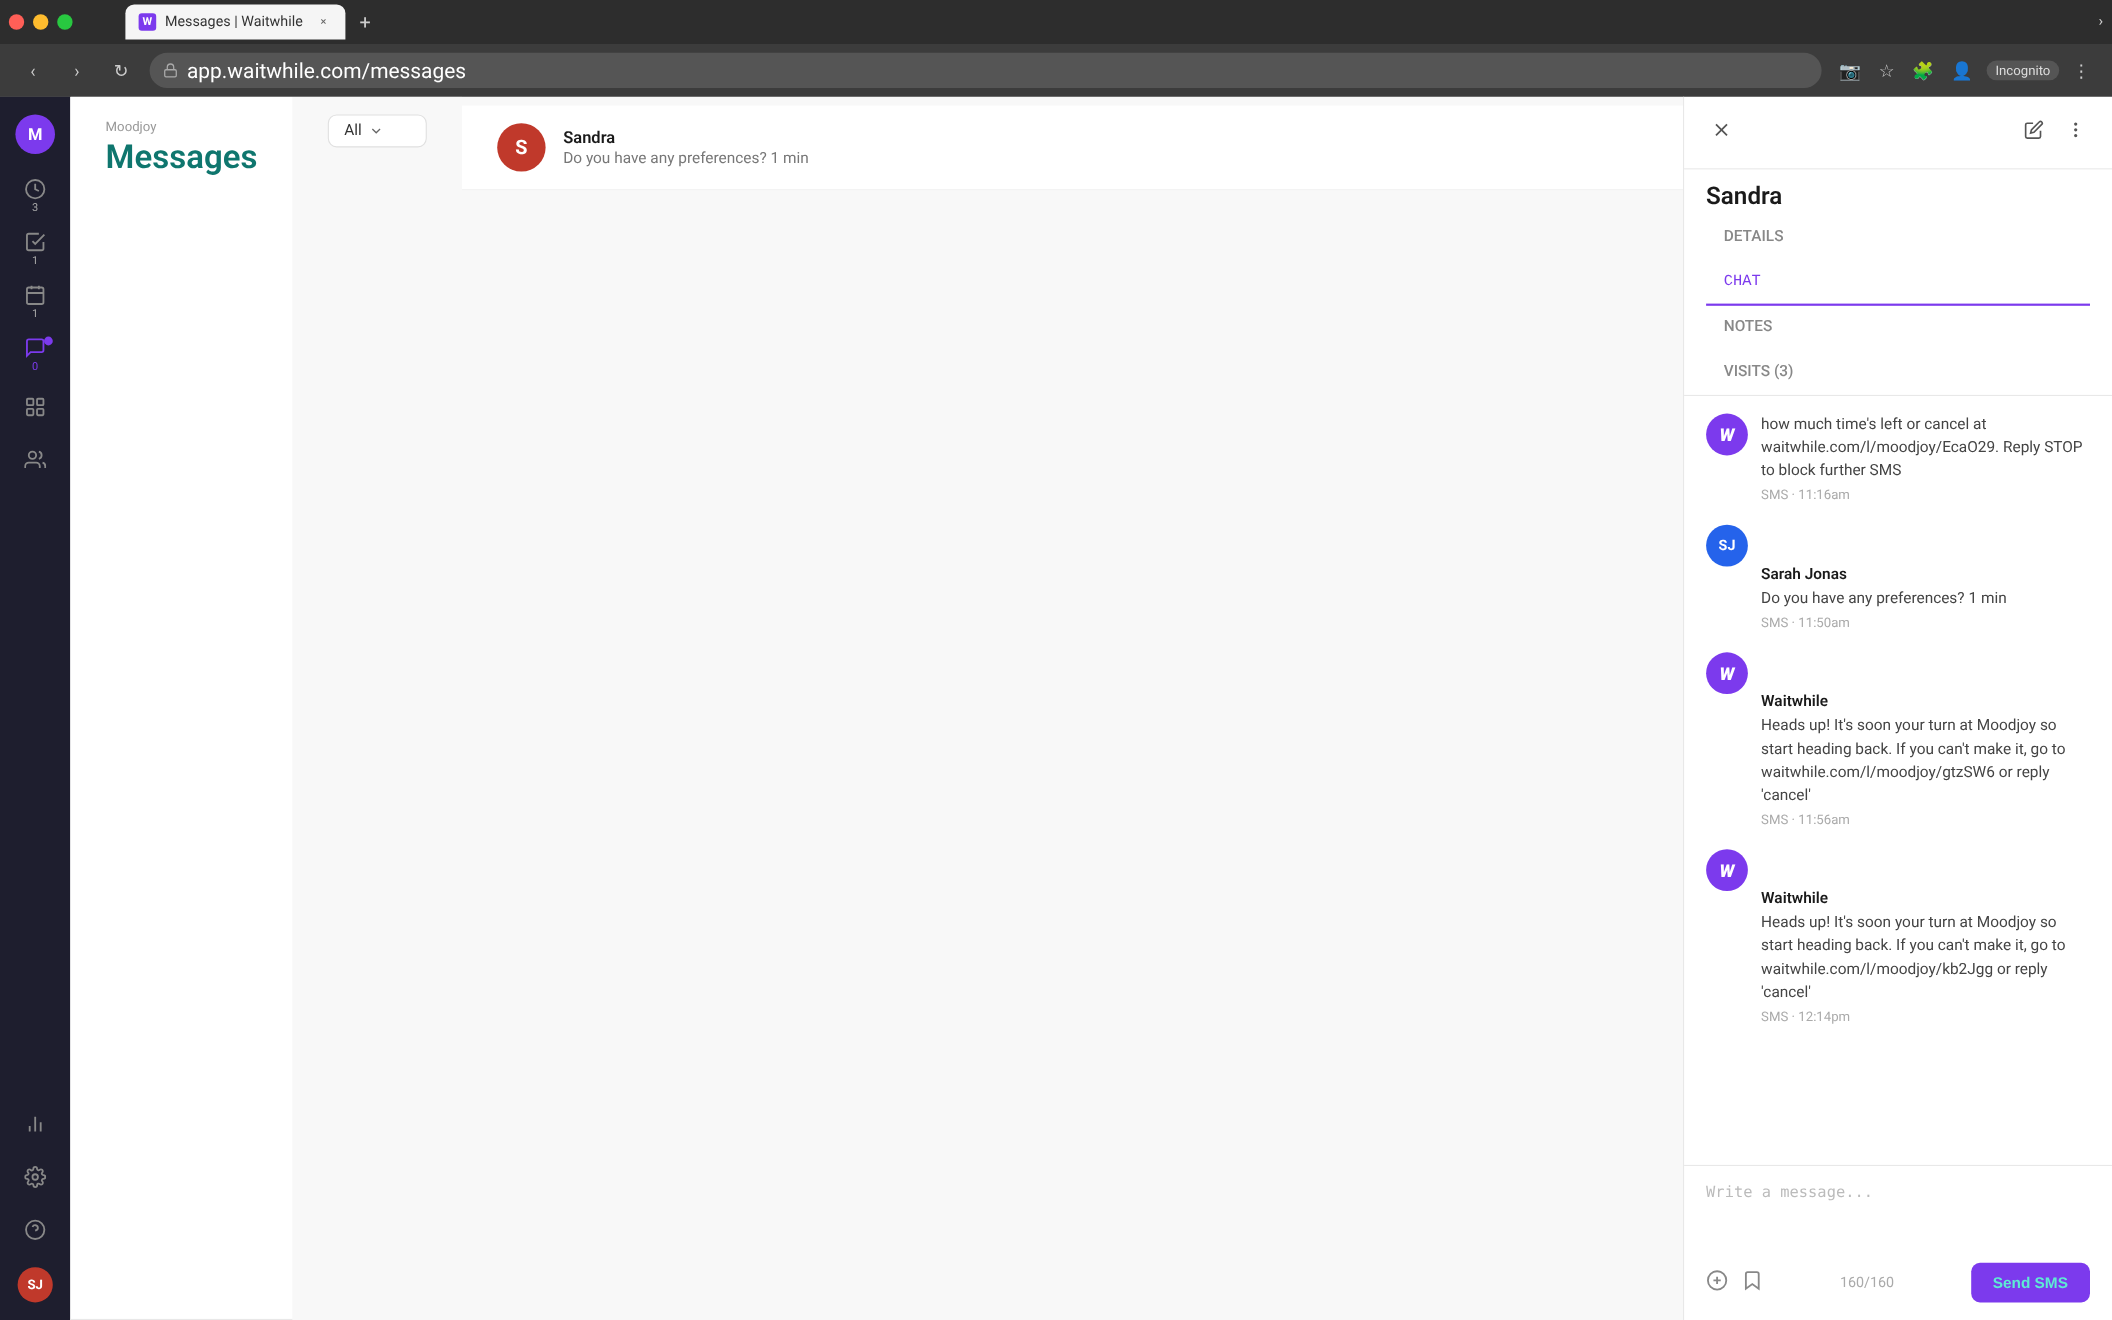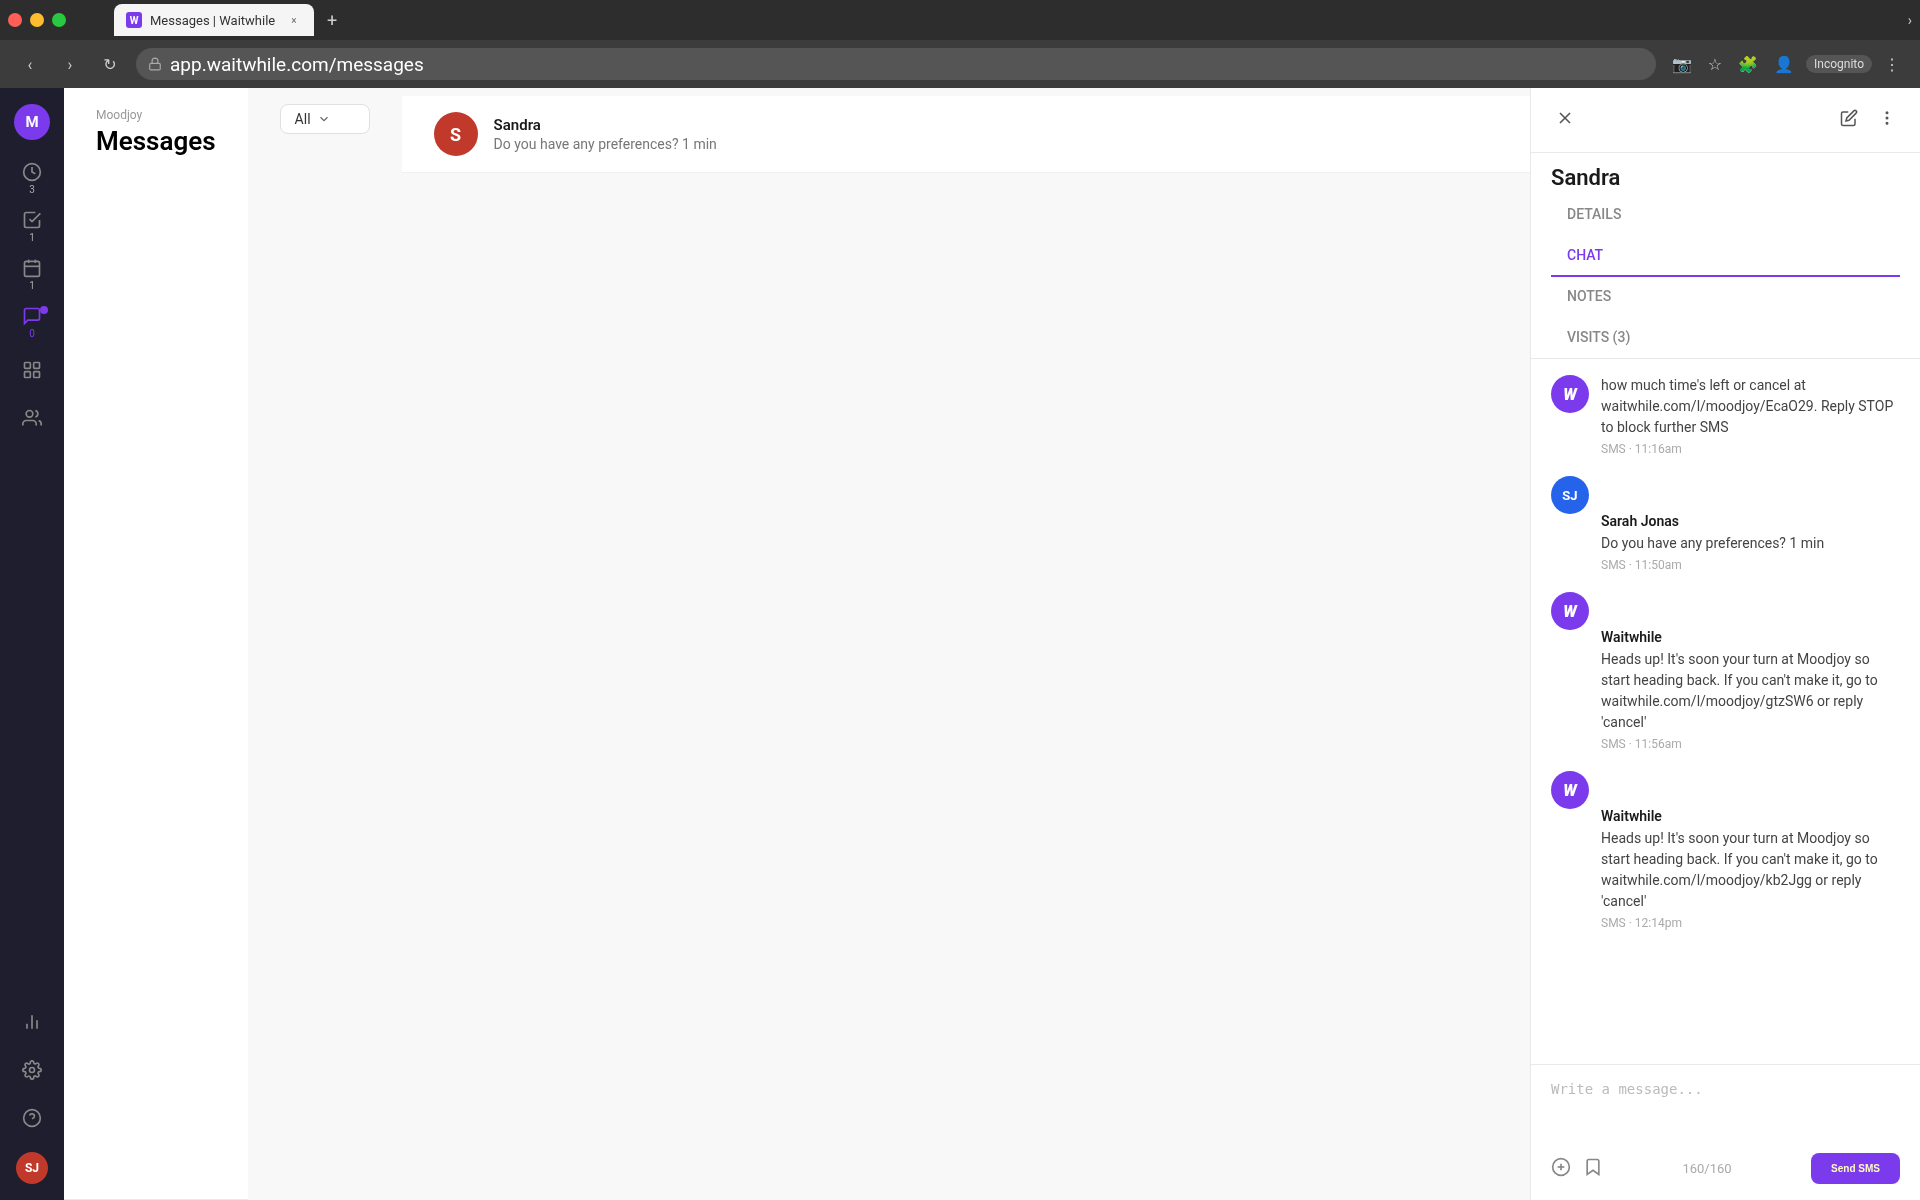--- a/index.html
+++ b/index.html
@@ -40,21 +40,21 @@
     .sidebar-badge.highlight { color: #7c3aed; }
     .sidebar-spacer { flex: 1; }
     .sidebar-bottom-avatar { width: 32px; height: 32px; border-radius: 50%; background: #c0392b; display: flex; align-items: center; justify-content: center; color: white; font-size: 12px; font-weight: bold; margin-top: 8px; }
     .chat-icon-container { position: relative; }
     .chat-dot { position: absolute; top: 6px; right: 6px; width: 8px; height: 8px; background: #7c3aed; border-radius: 50%; }
 
     
     .main-content { flex: 1; display: flex; flex-direction: row; background: #f8f8f8; overflow: hidden; }
     .main-header { background: #fff; padding: 20px 32px 16px; border-bottom: 1px solid #e8e8e8; }
     .breadcrumb { font-size: 12px; color: #999; margin-bottom: 4px; }
-    .page-title { font-size: 26px; font-weight: 600; color: #000000; }
+    .page-title { font-size: 30px; font-weight: 600; color: #0f766e; }
 
     
     .filter-bar { padding: 16px 32px; background: #f8f8f8; }
     .filter-dropdown { display: flex; align-items: center; gap: 6px; background: #fff; border: 1px solid #e0e0e0; border-radius: 8px; padding: 6px 14px; font-size: 14px; color: #333; cursor: pointer; width: 90px; }
     .filter-dropdown svg { color: #666; }
 
     
     .message-list { flex: 1; overflow-y: auto; padding: 8px 0; }
     .message-item { display: flex; align-items: center; padding: 16px 32px; background: #fff; border-bottom: 1px solid #f0f0f0; cursor: pointer; gap: 16px; }
     .message-avatar { width: 44px; height: 44px; border-radius: 50%; background: #c0392b; display: flex; align-items: center; justify-content: center; color: white; font-weight: bold; font-size: 18px; flex-shrink: 0; }
@@ -66,42 +66,42 @@
     .right-panel { width: 390px; background: #fff; border-left: 1px solid #e8e8e8; display: flex; flex-direction: column; flex-shrink: 0; }
     .panel-header { padding: 16px 20px; border-bottom: 1px solid #e8e8e8; display: flex; align-items: center; justify-content: space-between; }
     .panel-close { color: #555; cursor: pointer; font-size: 18px; padding: 4px; }
     .panel-icons { display: flex; gap: 12px; align-items: center; }
     .panel-icon { color: #555; cursor: pointer; font-size: 18px; padding: 4px; }
     .panel-title { font-size: 22px; font-weight: 600; color: #1a1a1a; padding: 12px 20px 0; }
 
     
     .panel-tabs { display: flex; border-bottom: 1px solid #e8e8e8; padding: 0 20px; margin-top: 4px; flex-direction: column; }
     .panel-tab { padding: 12px 16px; font-size: 14px; color: #888; cursor: pointer; border-bottom: 2px solid transparent; margin-bottom: -1px; font-weight: 500; }
-    .panel-tab.active { color: #7c3aed; border-bottom-color: #7c3aed; }
+    .panel-tab.active { color: #7c3aed; border-bottom-color: #7c3aed; font-family: Liberation Mono, monospace; }
 
     
     .chat-messages { flex: 1; overflow-y: auto; padding: 16px 20px; display: flex; flex-direction: column; gap: 20px; }
     .chat-msg { display: flex; gap: 12px; align-items: flex-start; }
     .chat-avatar { width: 38px; height: 38px; border-radius: 50%; flex-shrink: 0; display: flex; align-items: center; justify-content: center; color: white; font-size: 13px; font-weight: bold; }
     .chat-avatar.waitwhile { background: #7c3aed; }
     .chat-avatar.sarah { background: #2563eb; }
     .chat-body { flex: 1; }
     .chat-sender { font-size: 14px; font-weight: 600; color: #1a1a1a; margin-bottom: 4px; margin-top: 37px; }
     .chat-text { font-size: 14px; color: #444; line-height: 1.5; }
     .chat-time { font-size: 12px; color: #aaa; margin-top: 4px; }
 
     
     .message-input-area { border-top: 1px solid #e8e8e8; padding: 16px 20px; }
     .message-input { width: 100%; border: none; outline: none; font-size: 14px; color: #333; resize: none; height: 60px; background: transparent; }
     .message-input::placeholder { color: #bbb; }
     .input-toolbar { display: flex; align-items: center; justify-content: space-between; margin-top: 8px; }
     .input-icons { display: flex; gap: 12px; align-items: center; }
     .input-icon { color: #888; cursor: pointer; font-size: 18px; }
     .char-count { font-size: 13px; color: #aaa; }
-    .send-btn { background: #7c3aed; color: #fef9c3; border: none; border-radius: 8px; padding: 10px 20px; font-size: 10px; font-weight: 600; cursor: pointer; }
+    .send-btn { background: #7c3aed; color: #5eead4; border: none; border-radius: 8px; padding: 10px 20px; font-size: 14px; font-weight: 600; cursor: pointer; }
 
     
     .w-logo { font-weight: 900; font-size: 16px; font-style: italic; }
 
     
     ::-webkit-scrollbar { width: 6px; }
     ::-webkit-scrollbar-track { background: transparent; }
     ::-webkit-scrollbar-thumb { background: #ddd; border-radius: 3px; }
   </style>
 </head>

